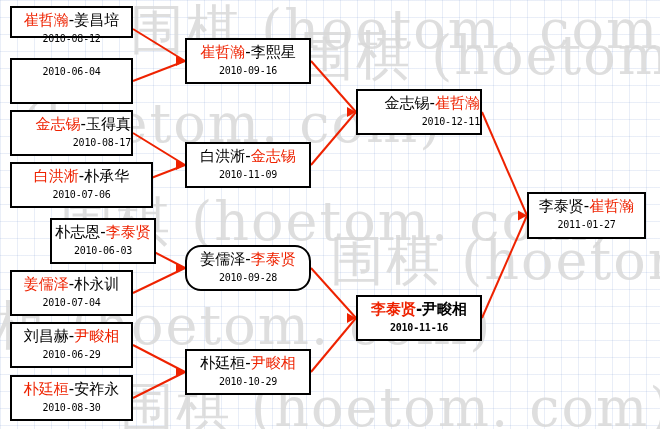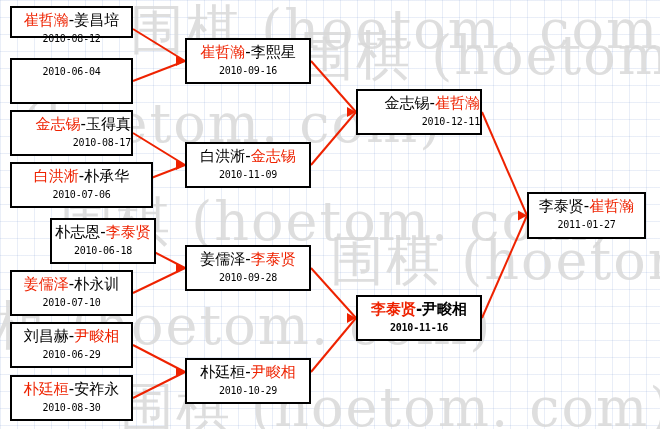--- a/index.html
+++ b/index.html
@@ -130,47 +130,47 @@
       <div class="match" style="left: 10px; top: 110px; width: 123px; height: 46px; text-align: right;">
         <div class="players"><span class="win" style="color: rgb(238, 34, 0);">金志锡</span><span class="sep">-</span><span class="lose" style="color: rgb(0, 0, 0);">玉得真</span></div>
         <div class="date">2010-08-17</div>
       </div>
       <div class="match" style="left: 10px; top: 162px; width: 143px; height: 46px;">
         <div class="players"><span class="win" style="color: rgb(238, 34, 0);">白洪淅</span><span class="sep">-</span><span class="lose" style="color: rgb(0, 0, 0);">朴承华</span></div>
         <div class="date">2010-07-06</div>
       </div>
       <div class="match" style="left: 10px; top: 218px; width: 106px; height: 46px; margin-left: 40px;">
         <div class="players"><span class="lose" style="color: rgb(0, 0, 0);">朴志恩</span><span class="sep">-</span><span class="win" style="color: rgb(238, 34, 0);">李泰贤</span></div>
-        <div class="date">2010-06-18</div>
+        <div class="date">2010-06-03</div>
       </div>
       <div class="match" style="left: 10px; top: 270px; width: 123px; height: 46px;">
         <div class="players"><span class="win" style="color: rgb(238, 34, 0);">姜儒泽</span><span class="sep">-</span><span class="lose" style="color: rgb(0, 0, 0);">朴永训</span></div>
-        <div class="date">2010-07-10</div>
+        <div class="date">2010-07-04</div>
       </div>
       <div class="match" style="left: 10px; top: 322px; width: 123px; height: 46px;">
         <div class="players"><span class="lose" style="color: rgb(0, 0, 0);">刘昌赫</span><span class="sep">-</span><span class="win" style="color: rgb(238, 34, 0);">尹畯相</span></div>
         <div class="date">2010-06-29</div>
       </div>
       <div class="match" style="left: 10px; top: 375px; width: 123px; height: 46px;">
         <div class="players"><span class="win" style="color: rgb(238, 34, 0);">朴廷桓</span><span class="sep">-</span><span class="lose" style="color: rgb(0, 0, 0);">安祚永</span></div>
         <div class="date">2010-08-30</div>
       </div>
       <div class="match" style="left: 185px; top: 38px; width: 126px; height: 46px;">
         <div class="players"><span class="win" style="color: rgb(238, 34, 0);">崔哲瀚</span><span class="sep">-</span><span class="lose" style="color: rgb(0, 0, 0);">李熙星</span></div>
         <div class="date">2010-09-16</div>
       </div>
       <div class="match" style="left: 185px; top: 142px; width: 126px; height: 46px;">
         <div class="players"><span class="lose" style="color: rgb(0, 0, 0);">白洪淅</span><span class="sep">-</span><span class="win" style="color: rgb(238, 34, 0);">金志锡</span></div>
         <div class="date">2010-11-09</div>
       </div>
-      <div class="match" style="left: 185px; top: 245px; width: 126px; height: 46px;">
+      <div class="match" style="left: 185px; top: 245px; width: 126px; height: 46px; border-radius: 16px;">
         <div class="players"><span class="lose" style="color: rgb(0, 0, 0);">姜儒泽</span><span class="sep">-</span><span class="win" style="color: rgb(238, 34, 0);">李泰贤</span></div>
         <div class="date">2010-09-28</div>
       </div>
-      <div class="match" style="left: 185px; top: 349px; width: 126px; height: 46px; margin-top: 9px;">
+      <div class="match" style="left: 185px; top: 349px; width: 126px; height: 46px;">
         <div class="players"><span class="lose" style="color: rgb(0, 0, 0);">朴廷桓</span><span class="sep">-</span><span class="win" style="color: rgb(238, 34, 0);">尹畯相</span></div>
         <div class="date">2010-10-29</div>
       </div>
       <div class="match" style="left: 356px; top: 89px; width: 126px; height: 46px; text-align: right;">
         <div class="players"><span class="lose" style="color: rgb(0, 0, 0);">金志锡</span><span class="sep">-</span><span class="win" style="color: rgb(238, 34, 0);">崔哲瀚</span></div>
         <div class="date">2010-12-11</div>
       </div>
       <div class="match" style="left: 356px; top: 295px; width: 126px; height: 46px; font-weight: bold;">
         <div class="players"><span class="win" style="color: rgb(238, 34, 0);">李泰贤</span><span class="sep">-</span><span class="lose" style="color: rgb(0, 0, 0);">尹畯相</span></div>
         <div class="date">2010-11-16</div>

